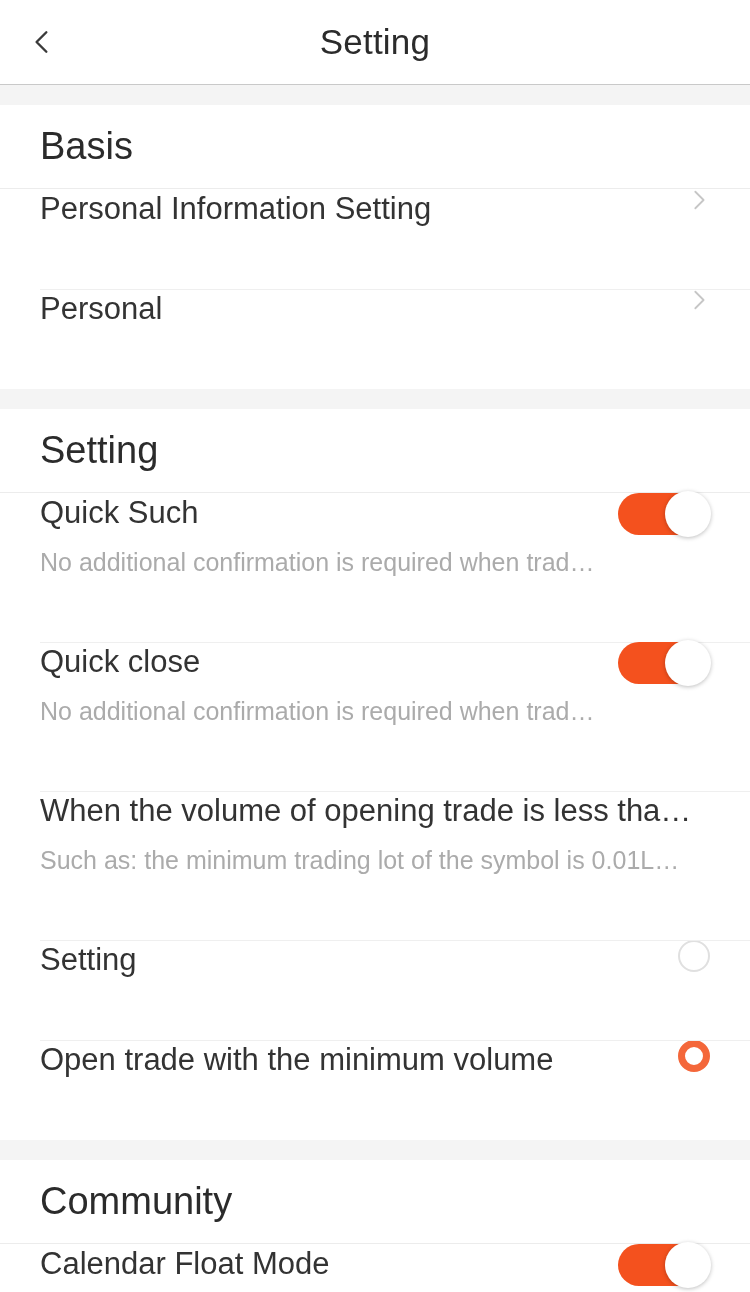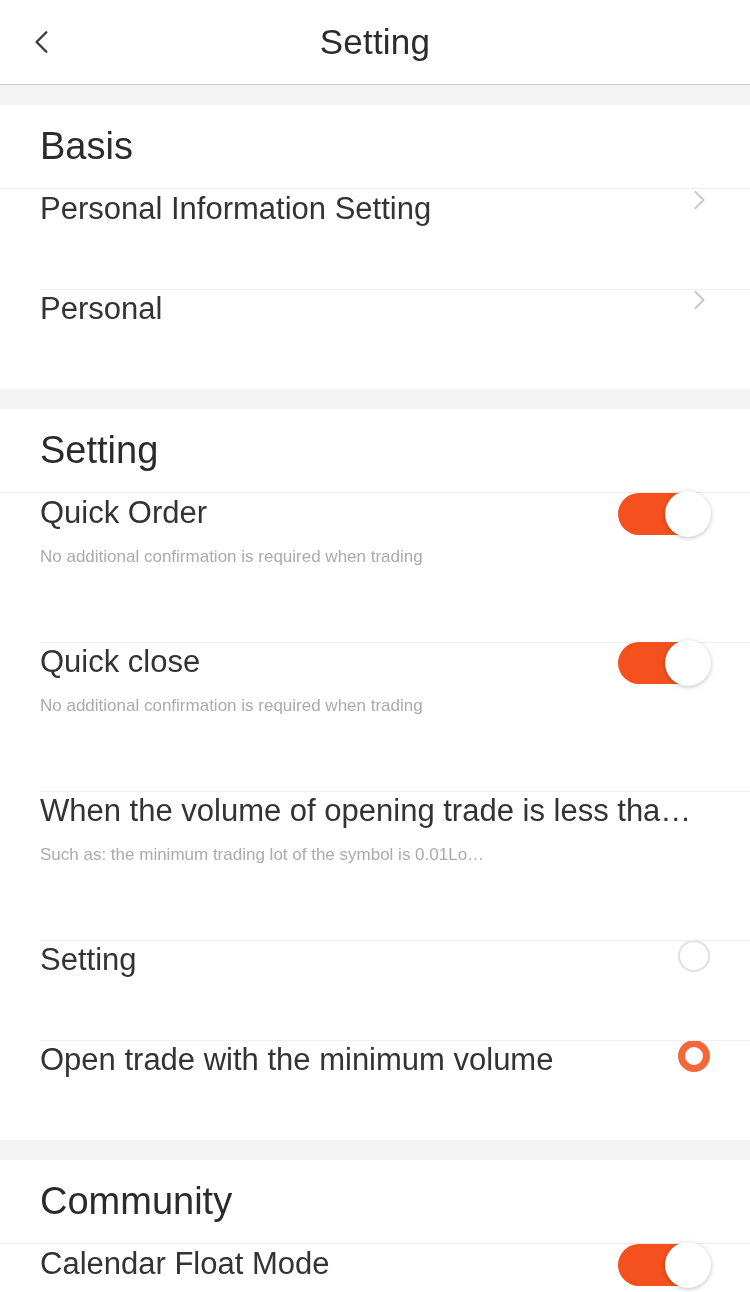--- a/index.html
+++ b/index.html
@@ -124,21 +124,21 @@
   .row-title {
     font-size: 31px;
     color: #333333;
     line-height: 1.28;
     white-space: nowrap;
     overflow: hidden;
     text-overflow: ellipsis;
   }
 
   .row-sub {
-    font-size: 17px;
+    font-size: 25px;
     color: #ababab;
     line-height: 1.3;
     margin-top: 13px;
     white-space: nowrap;
     overflow: hidden;
     text-overflow: ellipsis;
   }
 
   
   .chevron-right {
@@ -232,21 +232,21 @@
     </div>
   </div>
 
   <div class="gap"></div>
 
   <div class="section">
     <div class="section-header">Setting</div>
 
     <div class="row tall">
       <div class="row-text">
-        <div class="row-title">Quick Order</div>
+        <div class="row-title">Quick Such</div>
         <div class="row-sub">No additional confirmation is required when trading</div>
       </div>
       <div class="toggle on">
         <div class="knob"></div>
       </div>
     </div>
 
     <div class="row tall">
       <div class="row-text">
         <div class="row-title">Quick close</div>

